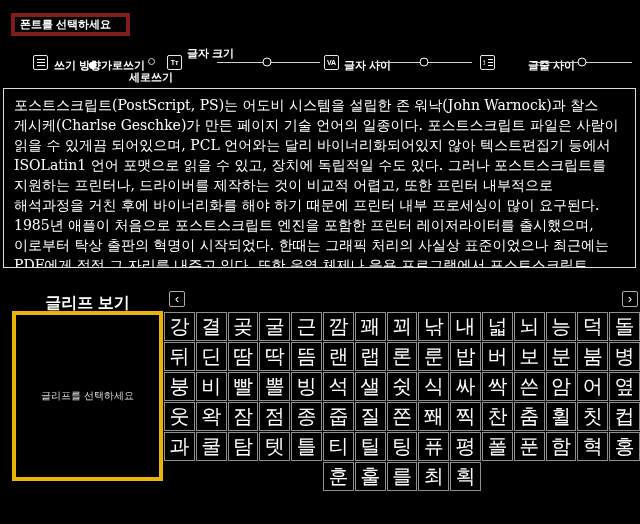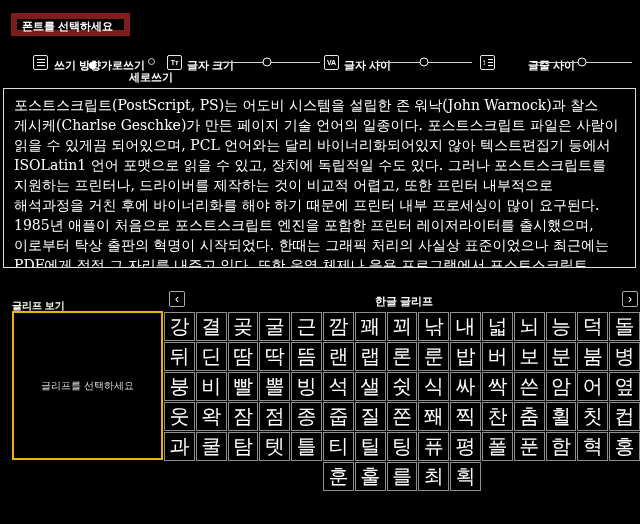--- a/index.html
+++ b/index.html
@@ -2,21 +2,21 @@
 <html><head>
 <meta charset="utf-8">
 <style>
   * { margin:0; padding:0; box-sizing:border-box; }
   html,body { background:#000; }
   body { font-family:"Liberation Sans", sans-serif; }
   .app { position:relative; width:640px; height:524px; background:#000; overflow:hidden; color:#fff; }
 
   
   .font-select { position:absolute; left:11px; top:13px; width:119px; height:23px;
-    background:#000; border:6px solid #7f1d1d; color:#fff; font-size:11px; font-weight:700;
+    background:#000; border:4px solid #7f1d1d; color:#fff; font-size:11px; font-weight:700;
     text-align:left; padding:0 0 0 5px; font-family:"Liberation Sans",sans-serif; cursor:pointer; }
 
   
   .tb-item { position:absolute; font-size:11px; font-weight:700; color:#fff; white-space:nowrap; }
   .tool-icon { position:absolute; width:15px; height:15px; border:1px solid #e8e8e8; border-radius:2px;
     display:flex; align-items:center; justify-content:center; font-size:7px; font-weight:700; color:#fff; }
   .lines { display:flex; flex-direction:column; gap:2px; }
   .lines i { display:block; width:8px; height:1px; background:#fff; }
   .lh-icon-inner { display:flex; align-items:center; gap:2px; }
   .lh-arrow { font-size:8px; line-height:1; }
@@ -33,24 +33,24 @@
   .slider .handle { position:absolute; top:6px; width:9px; height:9px; border:1px solid #fff;
     border-radius:50%; background:#000; transform:translate(-50%,-50%); }
 
   
   .preview-box { position:absolute; left:3px; top:88px; width:633px; height:180px;
     border:1px solid #dcdcdc; overflow:hidden; padding:6px 10px; cursor:text; }
   .preview-box p { font-family:"DejaVu Serif", serif; font-size:14px; line-height:20px;
     color:#fff; letter-spacing:0; word-break:keep-all; }
 
   
-  .glyph-view-title { position:absolute; left:12px; top:293px; width:151px; 
-    font-size:10px; font-weight:700;margin-top:6px; }
-  .glyph-preview-box { position:absolute; left:12px; top:311px; width:151px; height:149px;
-    border:2px solid #eab308; display:flex; align-items:center; justify-content:center; }
+  .glyph-view-title { position:absolute; left:12px; top:293px; width:151px; text-align:center;
+    font-size:16px; font-weight:700; }
+  .glyph-preview-box { position:absolute; left:12px; top:311px; width:151px; height:170px;
+    border:4px solid #eab308; display:flex; align-items:center; justify-content:center; }
   .glyph-preview-box span { font-family:"DejaVu Serif", serif; font-size:10px; color:#ddd; }
 
   
   .nav-btn { position:absolute; width:16px; height:16px; background:#000; border:1px solid #aaa;
     border-radius:2px; color:#fff; font-size:12px; line-height:13px; text-align:center;
     cursor:pointer; padding:0; font-family:"Liberation Sans",sans-serif; }
   .nav-prev { left:169px; top:291px; }
   .nav-next { left:622px; top:291px; }
   .grid-title { position:absolute; left:186px; top:294px; width:436px; text-align:center;
     font-size:11px; font-weight:700; }
@@ -79,21 +79,21 @@
   <span class="radio-opt" style="left:89px; top:58px;">
     <span class="radio-dot filled"></span>
     <span class="radio-lbl">가로쓰기</span>
   </span>
   <span class="radio-opt" style="left:129px; top:58px;flex-direction:column;">
     <span class="radio-dot empty"></span>
     <span class="radio-lbl">세로쓰기</span>
   </span>
 
   <span class="tool-icon" style="left:167px; top:55px;">Tт</span>
-  <span class="tb-item" style="left:187px; top:58px;text-align:right;">글자 크기</span>
+  <span class="tb-item" style="left:187px; top:46px;text-align:right;">글자 크기</span>
   <span class="slider" style="left:217px; top:56px; width:103px;">
     <span class="track"></span>
     <span class="handle" style="left: 49%;"></span>
   </span>
 
   <span class="tool-icon" style="left:324px; top:55px;">VA</span>
   <span class="tb-item" style="left:344px; top:58px;text-align:right;">글자 사이</span>
   <span class="slider" style="left:375px; top:56px; width:97px;">
     <span class="track"></span>
     <span class="handle" style="left: 50%;"></span>
@@ -118,21 +118,20 @@
   <div class="preview-box">
     <p>포스트스크립트(PostScript, PS)는 어도비 시스템을 설립한 존 워낙(John Warnock)과 찰스 게시케(Charlse Geschke)가 만든 페이지 기술 언어의 일종이다. 포스트스크립트 파일은 사람이 읽을 수 있게끔 되어있으며, PCL 언어와는 달리 바이너리화되어있지 않아 텍스트편집기 등에서 ISOLatin1 언어 포맷으로 읽을 수 있고, 장치에 독립적일 수도 있다. 그러나 포스트스크립트를 지원하는 프린터나, 드라이버를 제작하는 것이 비교적 어렵고, 또한 프린터 내부적으로 해석과정을 거친 후에 바이너리화를 해야 하기 때문에 프린터 내부 프로세싱이 많이 요구된다. 1985년 애플이 처음으로 포스트스크립트 엔진을 포함한 프린터 레이저라이터를 출시했으며, 이로부터 탁상 출판의 혁명이 시작되었다. 한때는 그래픽 처리의 사실상 표준이었으나 최근에는 PDF에게 점점 그 자리를 내주고 있다. 또한 운영 체제나 응용 프로그램에서 포스트스크립트 파일을 처리하는 경우가 많기 때문에, 프린터에 포스트스크립트 엔진을</p>
   </div>
 
   <div class="glyph-view-title">글리프 보기</div>
   <div class="glyph-preview-box">
     <span>글리프를 선택하세요</span>
   </div>
 
   <button class="nav-btn nav-prev">‹</button>
-  <div class="grid-title">한글 글리프</div>
   <button class="nav-btn nav-next">›</button>
   <div class="glyph-grid">
       <span class="glyph-cell">강</span>
       <span class="glyph-cell">결</span>
       <span class="glyph-cell">곶</span>
       <span class="glyph-cell">굴</span>
       <span class="glyph-cell">근</span>
       <span class="glyph-cell">깜</span>
       <span class="glyph-cell">꽤</span>
       <span class="glyph-cell">꾀</span>

